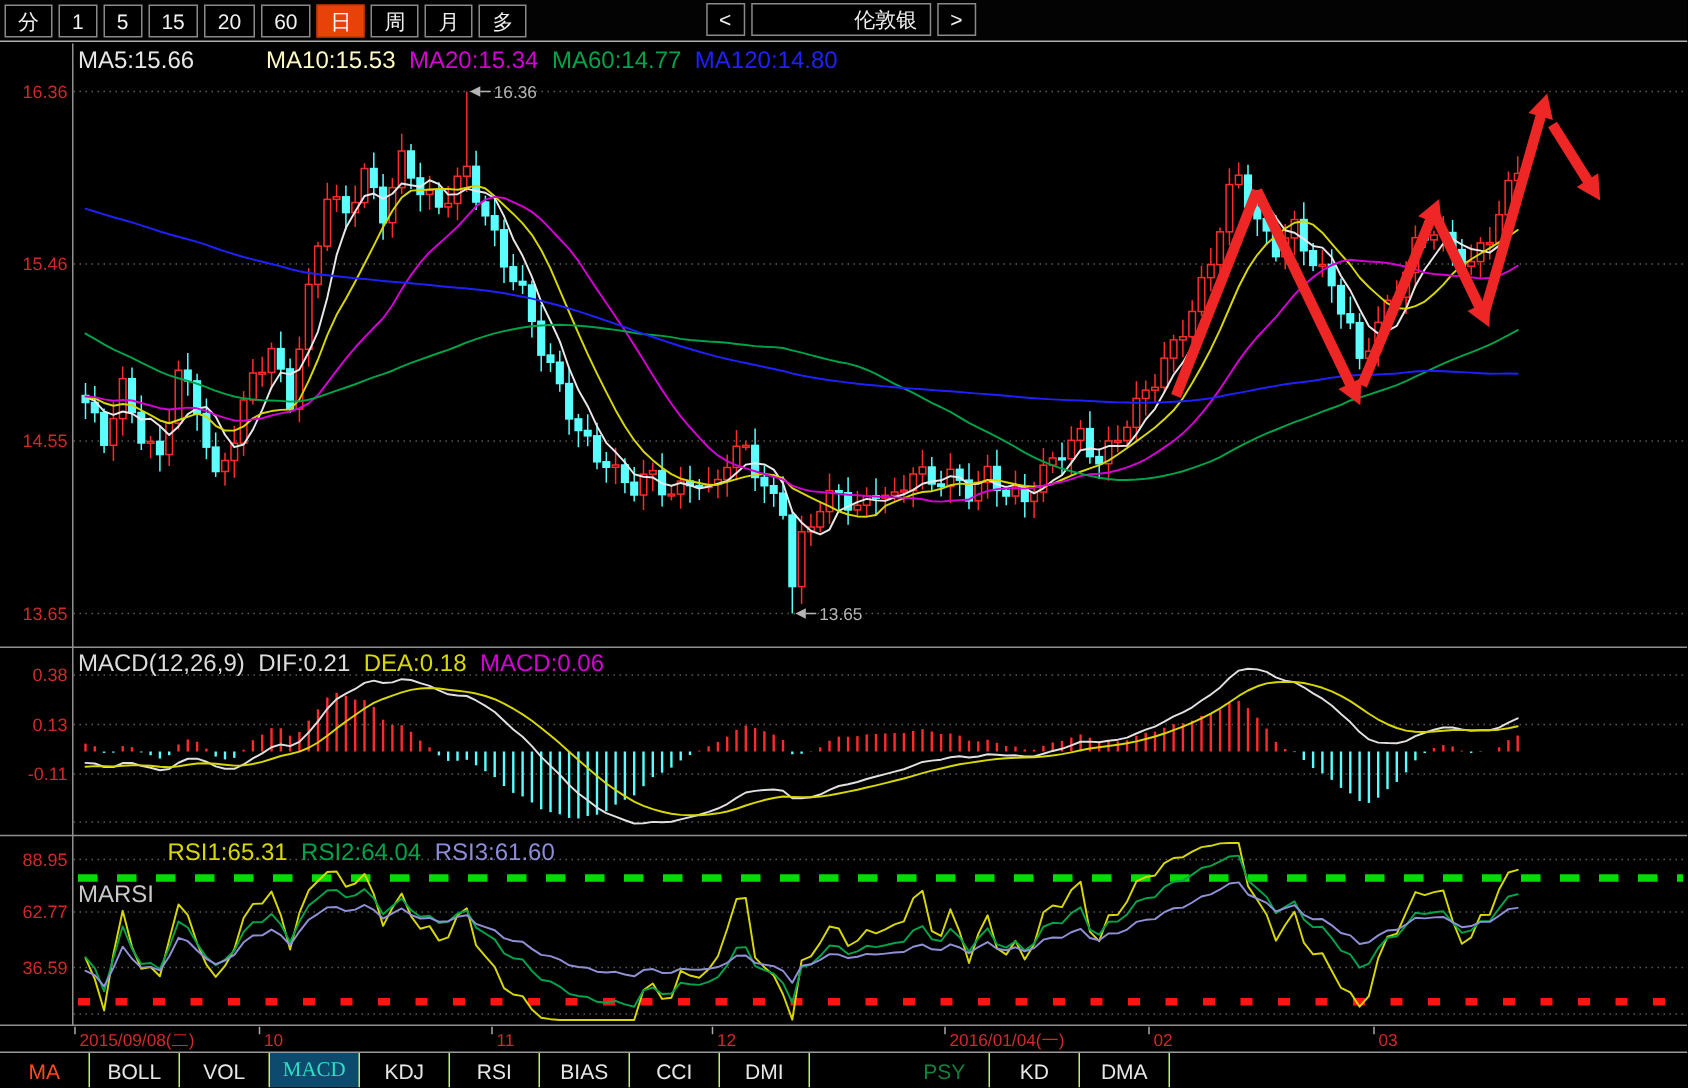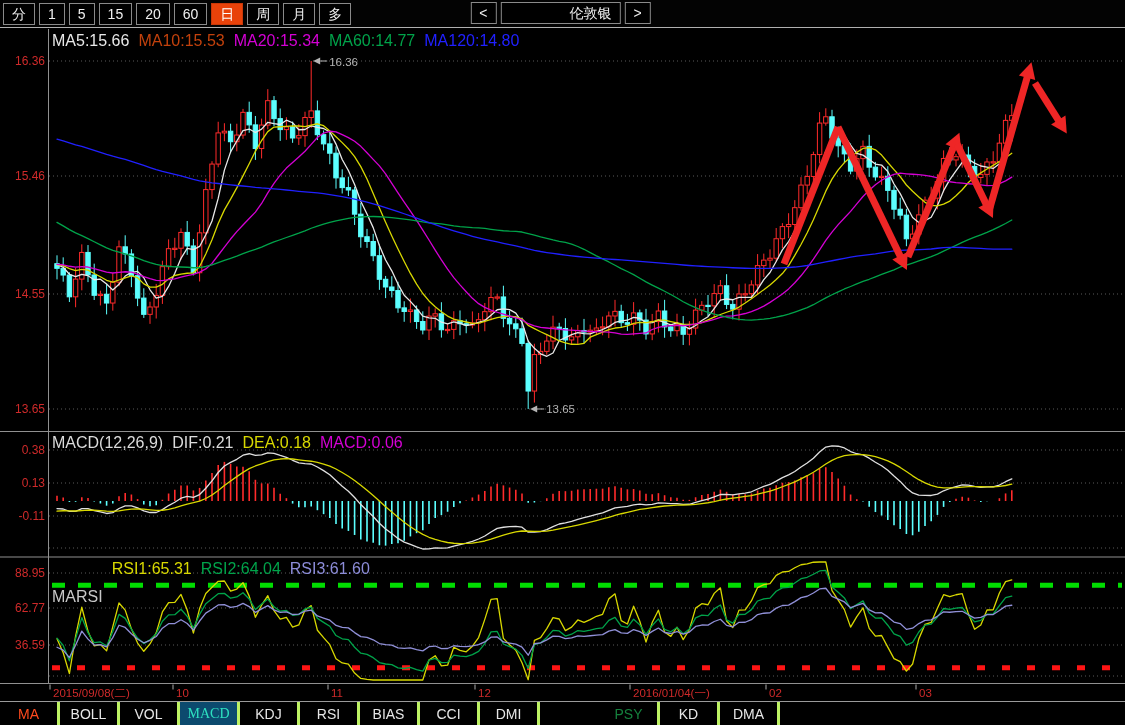--- a/index.html
+++ b/index.html
@@ -8,21 +8,21 @@
 .toolbar{position:absolute;top:0;left:0;width:1125px;height:28px;background:#030303;border-bottom:1px solid #b0b0b0;display:flex;align-items:center;padding:0 3px;z-index:5}
 .grp{display:flex;align-items:center}
 .tbtn{border:1px solid #8a8a8a;background:#000;color:#f0f0f0;font-size:14px;height:22px;line-height:20px;padding:0 8px;margin-right:4px;text-align:center;cursor:default;user-select:none;white-space:nowrap}
 .tbtn.active{background:#e8420a;border-color:#c83808;color:#fff}
 .center-grp{position:absolute;left:50%;top:2px;transform:translateX(-50%);display:flex}
 .sym{min-width:120px;text-align:right}
 .right-grp{margin-left:auto;display:flex}
 #chart{position:absolute;top:28px;left:0;display:block}
 .legend{position:absolute;left:52px;font-size:16px;display:flex;gap:9px;white-space:nowrap;pointer-events:none;z-index:4}
 .tabbar{position:absolute;bottom:0;left:0;width:1125px;height:24px;background:#000;border-top:1px solid #9a9a9a;display:flex;z-index:5}
-.tab{width:60px;height:100%;display:flex;align-items:center;justify-content:center;font-size:14px;border-right:3px solid #bef264;cursor:default;user-select:none}
+.tab{width:60px;height:100%;display:flex;align-items:center;justify-content:center;font-size:14px;border-right:1px solid #bef264;cursor:default;user-select:none}
 svg text{font-family:"Liberation Sans","DejaVu Sans",sans-serif}
 </style>
 </head>
 <body>
 
 <div class="toolbar">
   <div class="grp">
       <div class="tbtn">分</div>
       <div class="tbtn">1</div>
       <div class="tbtn">5</div>
@@ -746,21 +746,21 @@
       <polygon points="992.9264615586743,218.0983269647658 978.2976655431967,207.40962605504123 993.5945053655321,199.99297644421196" fill="#ee2626"></polygon>
       <line x1="989" y1="211" x2="1027.3516732326157" y2="76.76914368584494" stroke="#ee2626" stroke-width="7"></line>
       <polygon points="1031.4724901510765,62.34628447123259 1035.2499056596655,80.06579722061348 1018.9039985497715,75.39553804635806" fill="#ee2626"></polygon>
       <line x1="1035" y1="83" x2="1058.8093912047862" y2="120.91866006688159" stroke="#ee2626" stroke-width="7"></line>
       <polygon points="1066.7859131928208,133.6220098996776 1051.0790581669994,124.59179920458152 1065.4761879775015,115.55174095147552" fill="#ee2626"></polygon>
     </g>
   </svg>
 
 <div class="legend" style="top:32px">
     <span style="color: rgb(232, 232, 232);">MA5:15.66</span>
-    <span style="color: #c2410c;">MA10:15.53</span>
+    <span style="color: #fef9c3; margin-left: 39px;">MA10:15.53</span>
     <span style="color: rgb(212, 0, 212);">MA20:15.34</span>
     <span style="color: rgb(0, 163, 74);">MA60:14.77</span>
     <span style="color: rgb(32, 32, 255);">MA120:14.80</span>
   </div>
 <div class="legend" style="top:434px">
     <span style="color: rgb(220, 220, 220);">MACD(12,26,9)</span>
     <span style="color: rgb(220, 220, 220);">DIF:0.21</span>
     <span style="color: rgb(216, 216, 0);">DEA:0.18</span>
     <span style="color: rgb(212, 0, 212);">MACD:0.06</span>
   </div>

